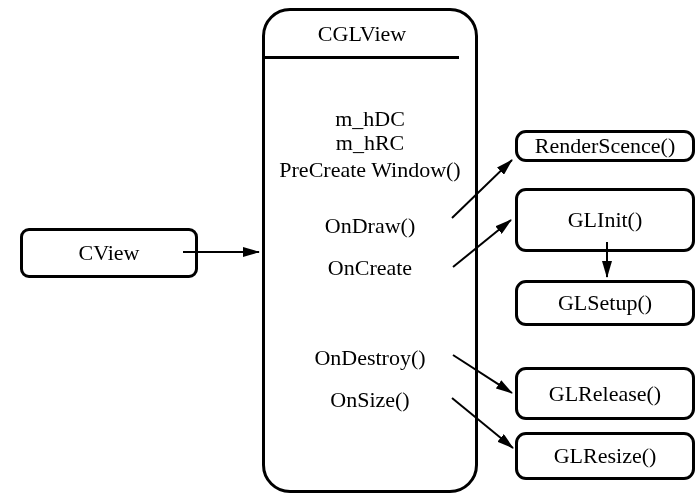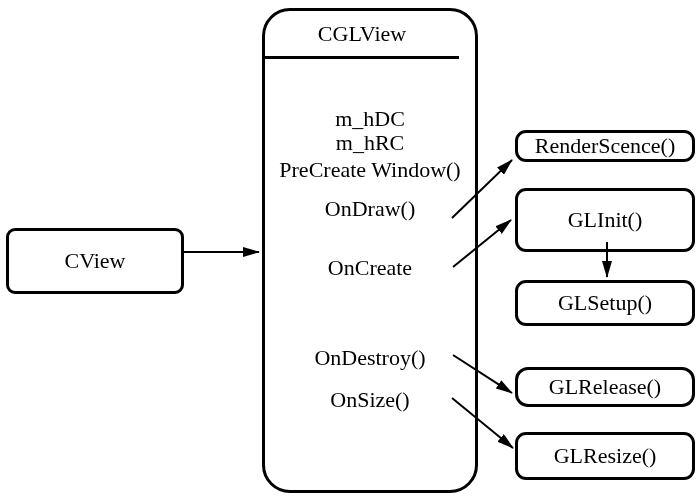--- a/index.html
+++ b/index.html
@@ -17,21 +17,21 @@
     position: absolute;
     border: 3px solid #000000;
     background: #ffffff;
     display: flex;
     align-items: center;
     justify-content: center;
     font-size: 22px;
     z-index: 1;
   }
   .cview-box {
-    left: 6px; top: 228px; width: 178px; height: 66px;
+    left: 20px; top: 228px; width: 178px; height: 50px;
     border-radius: 9px;
   }
   .main-box {
     left: 262px; top: 8px; width: 216px; height: 485px;
     border-radius: 28px;
     display: block;
   }
   .main-header {
     position: absolute;
     left: 0; right: 16px; top: 0;
@@ -47,33 +47,33 @@
     left: 0; right: 0;
     height: 28px;
     line-height: 28px;
     text-align: center;
     font-size: 22px;
     white-space: nowrap;
   }
   .m0 { top: 60px; margin-top: 34px; }
   .m1 { top: 118px; }
   .m2 { top: 145px; }
-  .m3 { top: 184px; }
+  .m3 { top: 201px; }
   .m4 { top: 243px; }
   .m5 { top: 333px; }
   .m6 { top: 375px; }
   .m7 { top: 418px; }
   .rbox {
     left: 515px; width: 180px;
     border-radius: 11px;
   }
   .rb0 { top: 130px; height: 32px; }
   .rb1 { top: 188px; height: 64px; }
   .rb2 { top: 280px; height: 46px; }
-  .rb3 { top: 367px; height: 40px; border-radius: 13px; }
+  .rb3 { top: 367px; height: 53px; }
   .rb4 { top: 432px; height: 48px; }
   .arrow-layer {
     position: absolute;
     left: 0; top: 0;
     z-index: 2;
     pointer-events: none;
   }
   .arrow-layer line { stroke: #000000; stroke-width: 2; }
 </style>
 </head>

